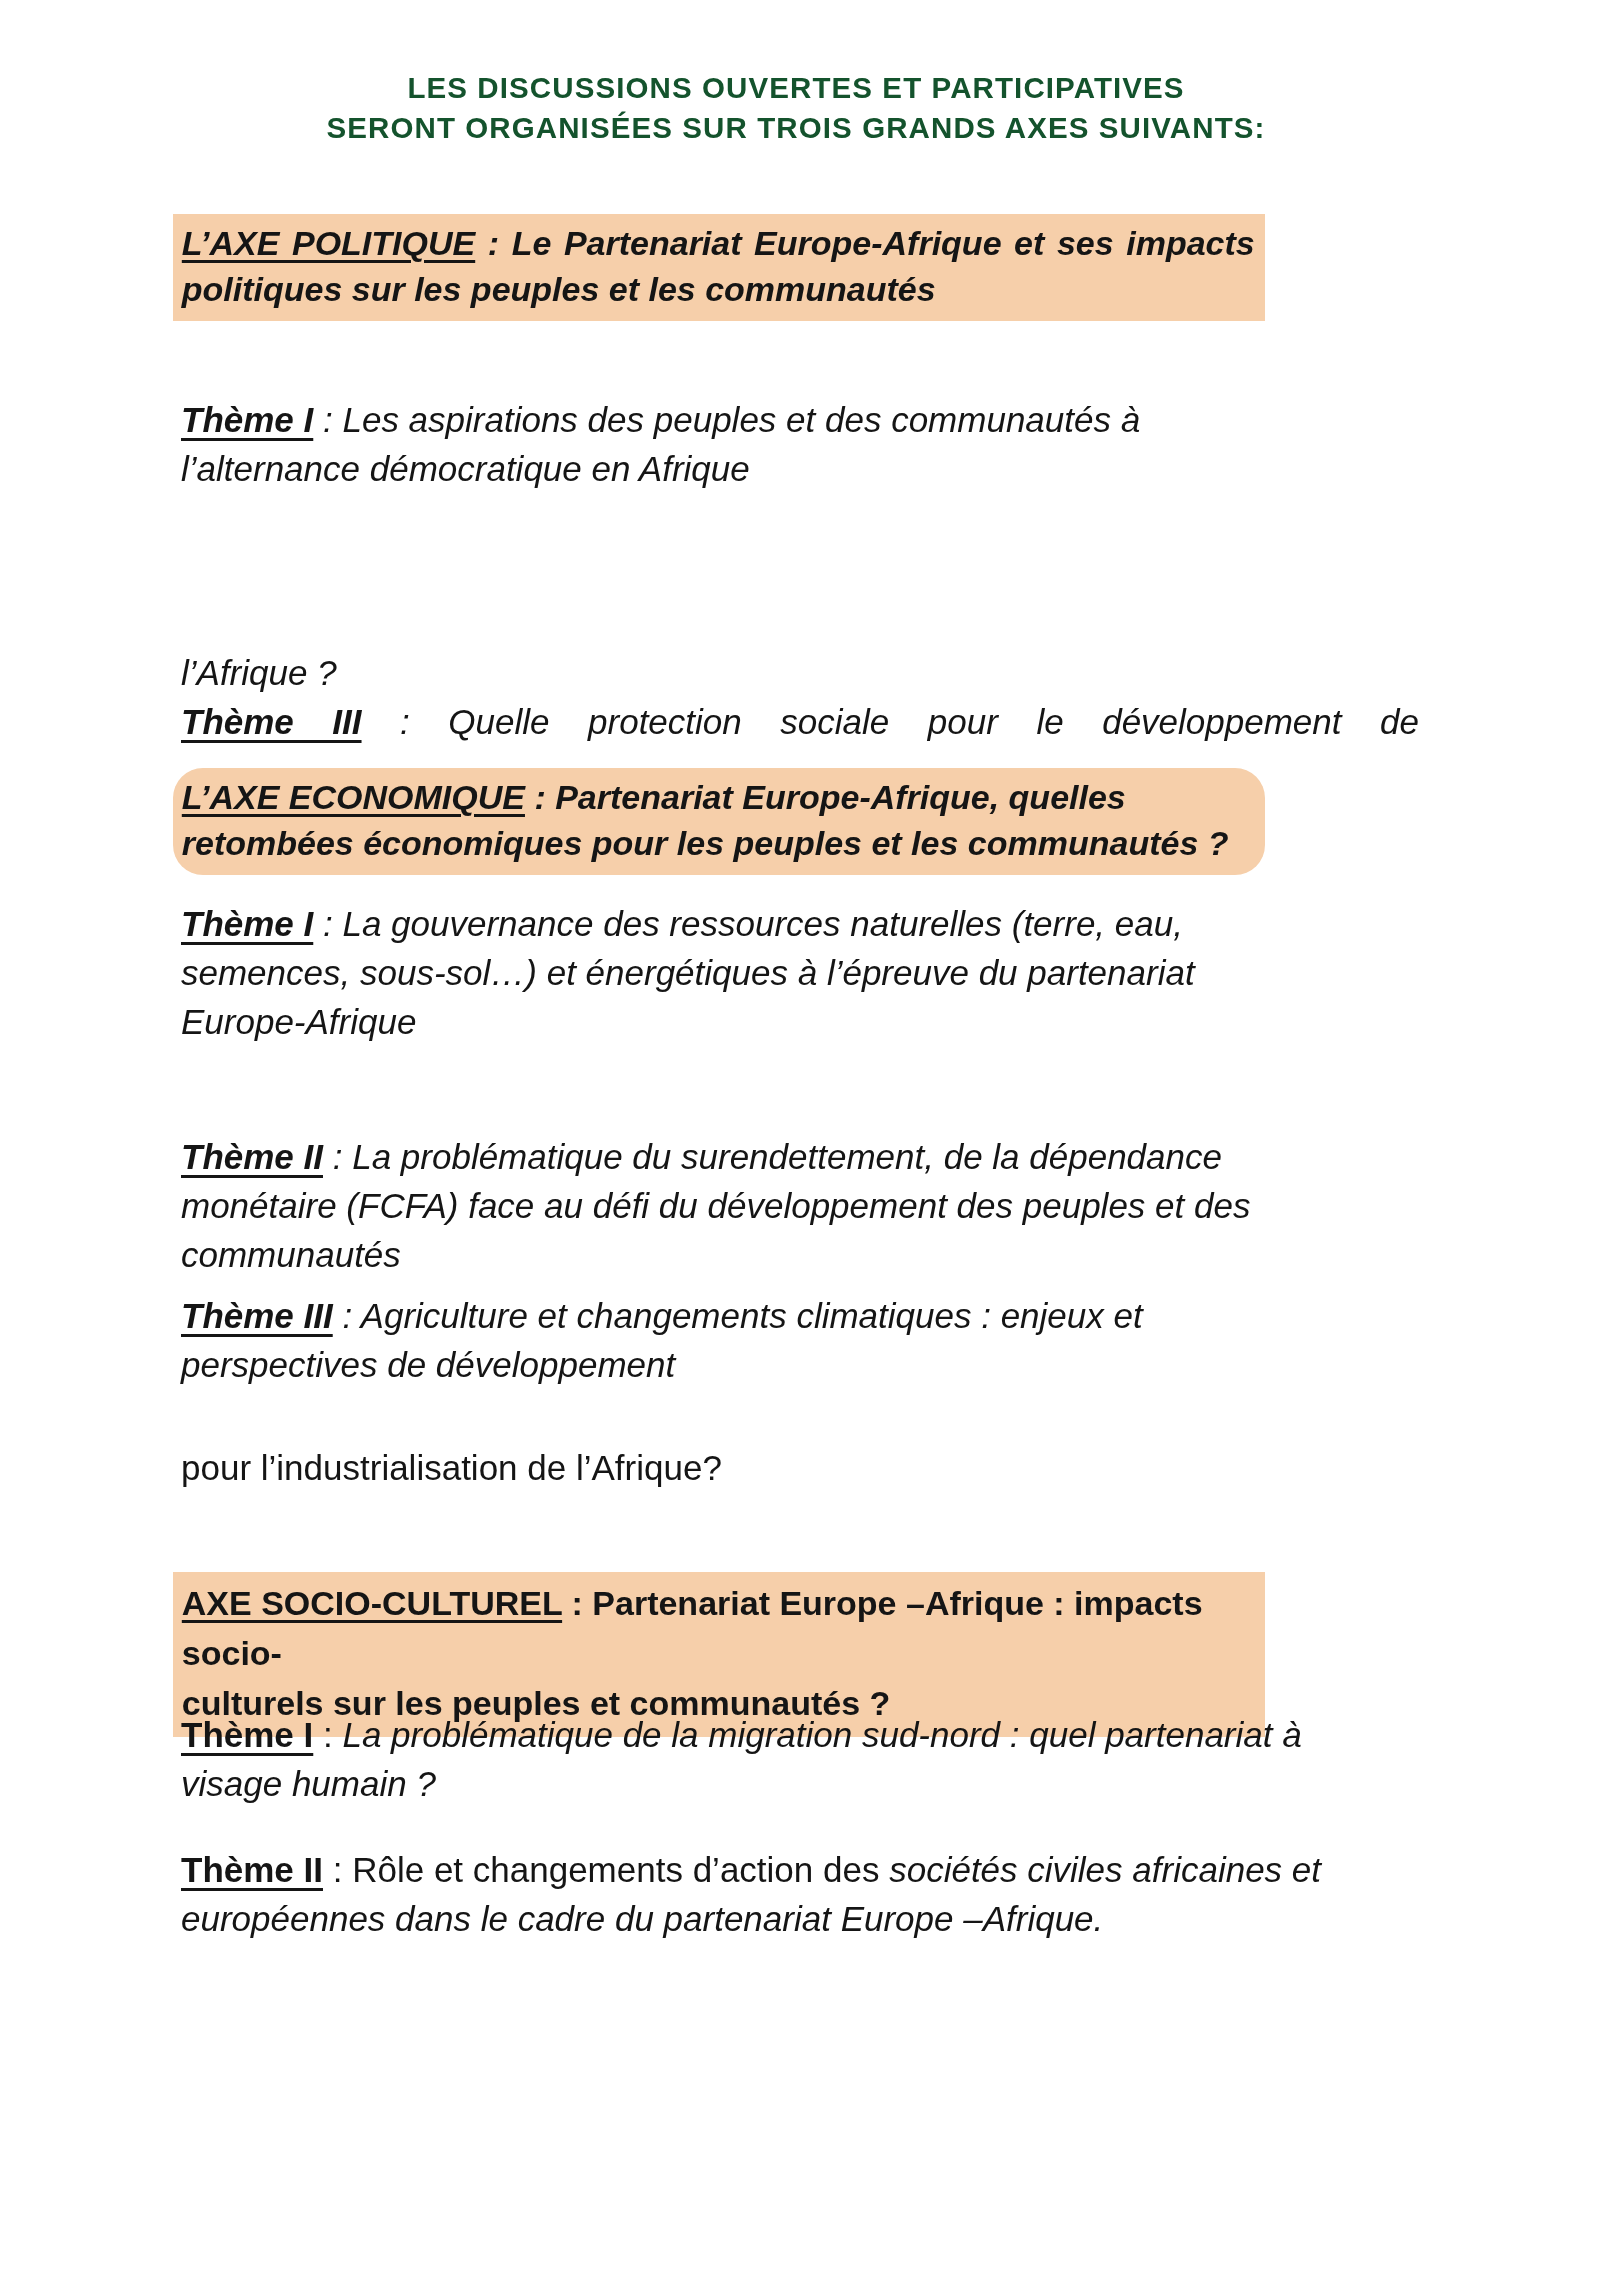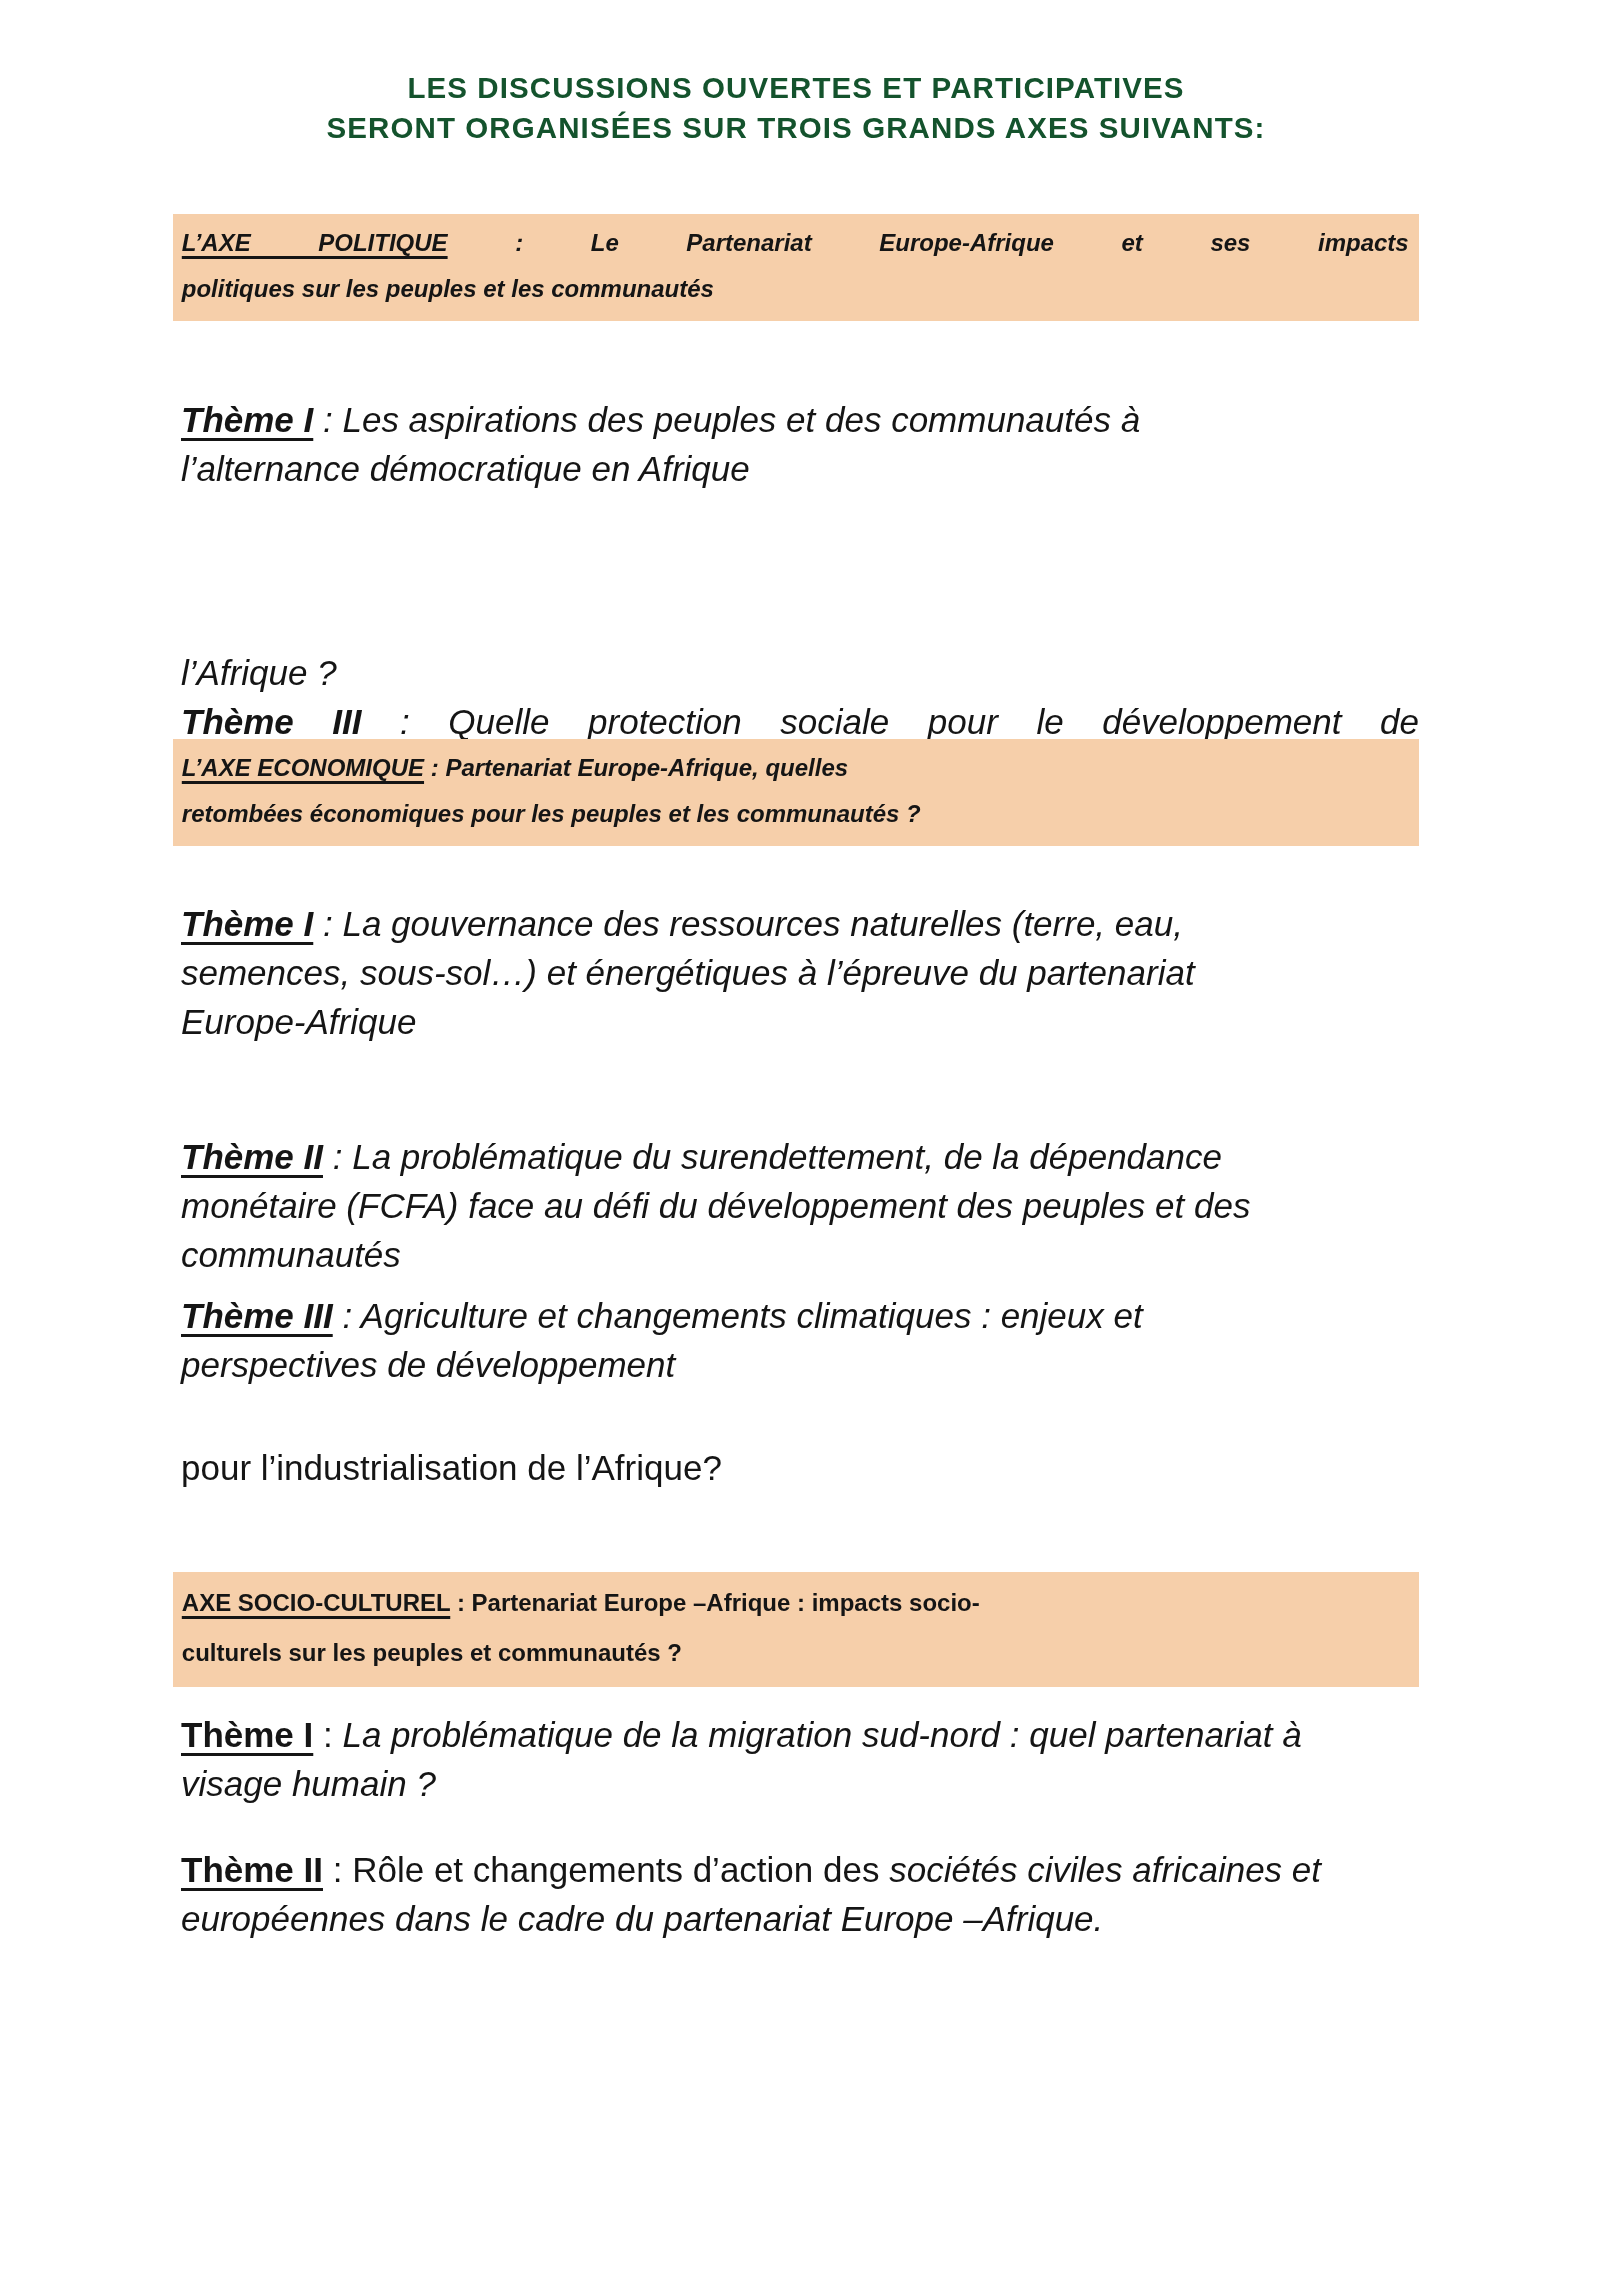--- a/index.html
+++ b/index.html
@@ -20,30 +20,30 @@
     text-align: center;
     font-weight: bold;
     font-size: 29.5px;
     line-height: 40px;
     letter-spacing: 1.1px;
     color: #14532d;
   }
   .hl {
     position: absolute;
     left: 173px;
-    width: 1246px;
+    width: 1092px;
     box-sizing: border-box;
     padding: 5.9px 10.3px 8.8px 8.8px;
     font-weight: bold;
-    font-size: 24px;
+    font-size: 34px;
     line-height: 46px;
   }
   .hl.ital { font-style: italic; }
   .hl1 { top: 214px; }
-  .hl2 { top: 739px; }
+  .hl2 { top: 768px; border-radius: 30px; }
   .hl3 { top: 1572px; line-height: 50px; }
   .hlabel {
     text-decoration: underline;
     text-decoration-thickness: 2.9px;
     text-underline-offset: 5.2px;
   }
   .theme {
     position: absolute;
     left: 181px;
     width: 1238px;

